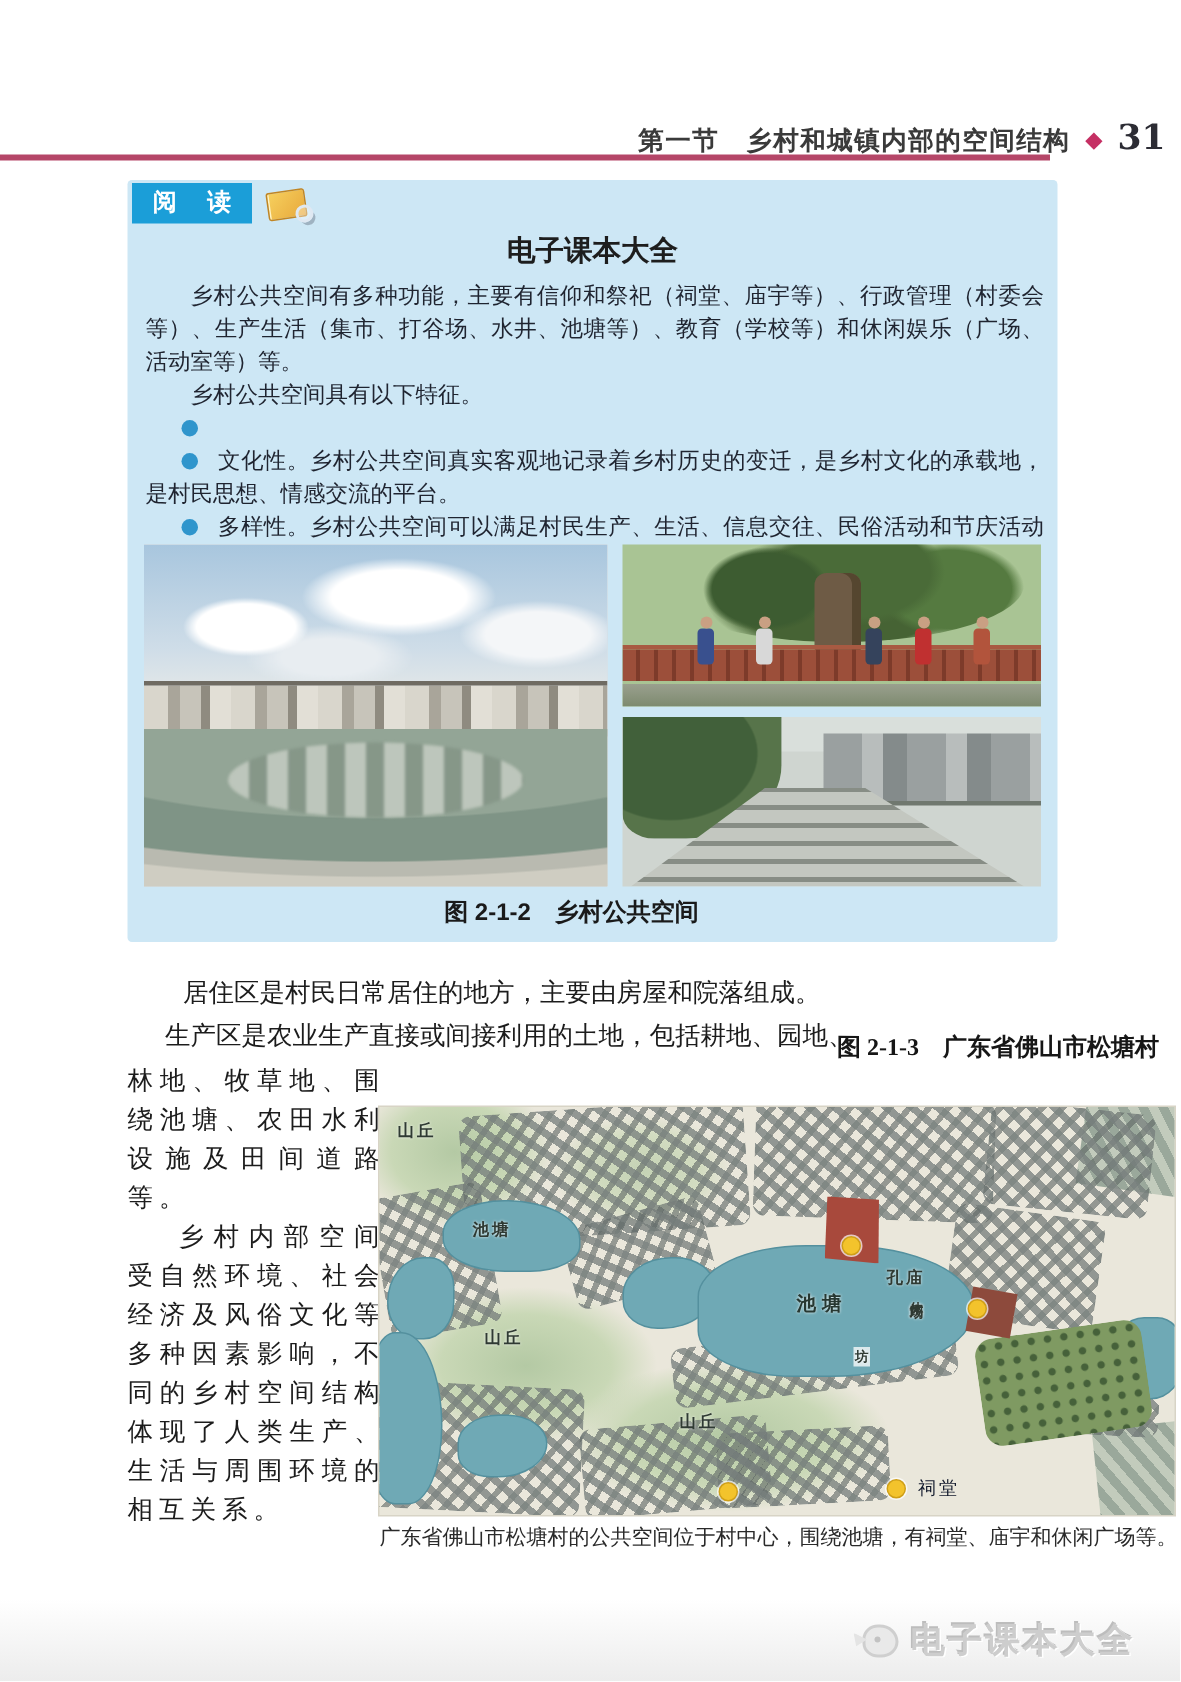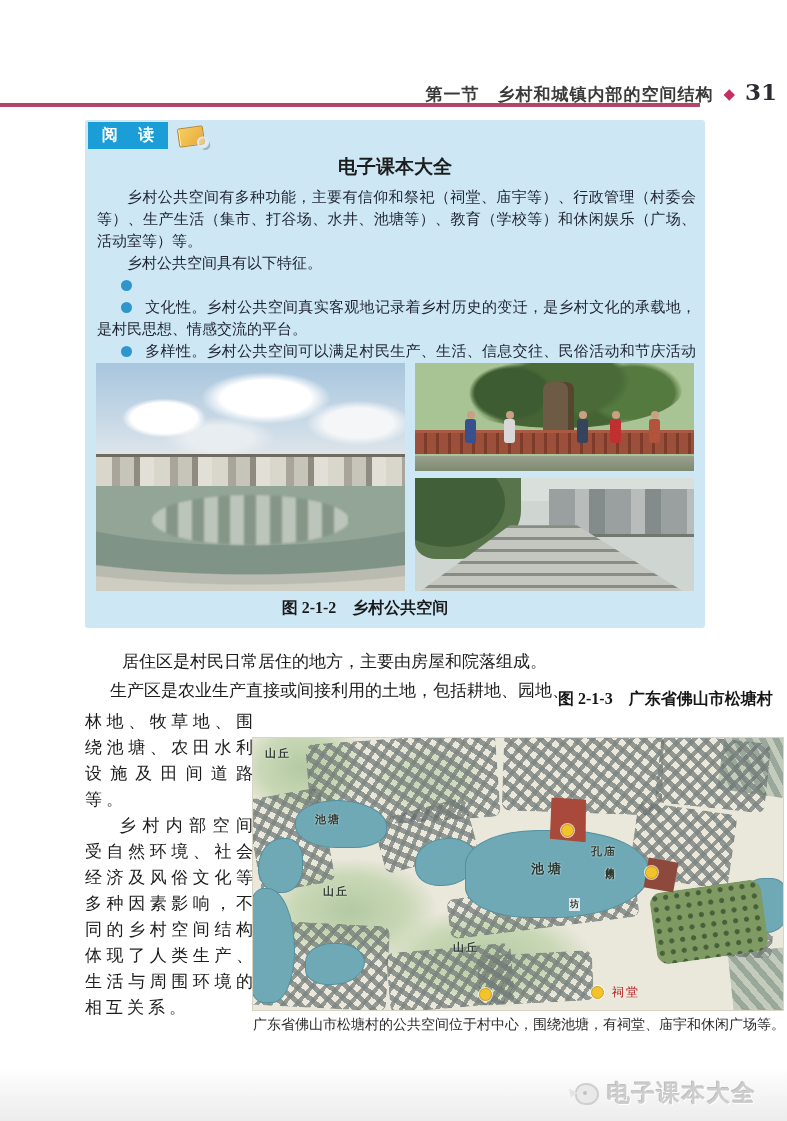--- a/index.html
+++ b/index.html
@@ -84,22 +84,22 @@
   .street-sky { position:absolute; inset:0 0 80% 0; background:#d9dfdb; }
   .street-trees { position:absolute; left:0; top:0; width:38%; height:72%;
       background:radial-gradient(ellipse at 30% 30%, #41603a 0 55%, #57744a 56% 80%, rgba(0,0,0,0) 81%),
                  #4c6a42; border-radius:0 0 60% 20%; }
   .street-bld { position:absolute; right:0; top:10%; width:52%; height:42%;
       background:repeating-linear-gradient(90deg, #9aa0a0 0 26px, #b8bdbc 26px 40px, #848b8b 40px 56px);
       border-bottom:3px solid #70786f; }
   .street-steps { position:absolute; left:0; right:0; bottom:0; height:66%;
       clip-path:polygon(34% 12%, 58% 12%, 96% 100%, 2% 100%);
       background:repeating-linear-gradient(180deg, #c3c7c0 0 9px, #878d85 9px 12px); }
-  .fig2-caption { position:absolute; top:478px; left:0; width:560px; text-align:center;
-      font-family:Liberation Serif, serif; font-size:16px; font-weight:bold; color:#1a1a1a; }
+  .fig2-caption { position:absolute; top:478px; left:16px; width:560px; text-align:center;
+      font-family:Liberation Sans, sans-serif; font-size:16px; font-weight:bold; color:#1a1a1a; }
 
   
   .para1 { position:absolute; left:110px; top:650px; width:580px; font-size:17px; color:#1c1c1c;margin-left:12px; }
   .para2-line1 { position:absolute; left:110px; top:679px; width:580px; font-size:17px; color:#1c1c1c; }
   .left-col { position:absolute; left:85px; top:708px; width:172px; font-size:17px; line-height:26px;
       color:#1c1c1c; text-align:justify; text-justify:inter-character; letter-spacing:4px; }
   .left-col p.ind { text-indent:2em; }
   .fig3-label { position:absolute; left:558px; top:685px; width:220px;
       font-family:Liberation Serif, serif; font-size:16px; font-weight:bold; color:#161616; line-height:27px; }
 
@@ -125,21 +125,21 @@
   .r2 { left:393px; top:122px; width:30px; height:30px; background:#8d4a3c; transform:rotate(10deg); }
   .ydot { position:absolute; width:13px; height:13px; border-radius:50%; background:#f3c32c;
       border:1px solid #cf9f18; box-shadow:0 0 0 1px rgba(255,255,255,.7); }
   .map-label { position:absolute; font-family:"DejaVu Serif", serif; font-weight:bold; font-size:11px;
       color:#2f3a33; text-shadow:0 0 2px rgba(255,255,255,.9); letter-spacing:2px; white-space:nowrap; }
   .map-label.big { font-size:13px; letter-spacing:4px; color:#273832; }
   .map-label.vert { writing-mode:vertical-rl; font-size:9px; letter-spacing:1px; }
   .map-label.tag { font-size:9px; background:rgba(255,255,255,.75); padding:0 1px; letter-spacing:0; }
   .legend { position:absolute; left:338px; top:246px; display:flex; align-items:center; gap:8px; }
   .legend .ydot { position:static; }
-  .legend-text { font-family:"DejaVu Serif", serif; font-size:12px; color:#b91c1c; letter-spacing:2px; }
+  .legend-text { font-family:"DejaVu Serif", serif; font-size:12px; color:#0f172a; letter-spacing:2px; }
   .map-caption { position:absolute; left:253px; top:1016px; width:534px; font-size:14px; color:#2a2a2a; }
 
   
   .bottom-band { position:absolute; left:0; bottom:0; width:100%; height:55px;
       background:linear-gradient(to bottom, rgba(255,255,255,0), #ececec); }
   .watermark { position:absolute; left:575px; top:1078px; display:flex; align-items:center; gap:8px; }
   .wm-logo { width:24px; height:22px; border-radius:50% 60% 55% 50%; background:#e9e9e9;
       border:2px solid #cfcfcf; position:relative; }
   .wm-logo:before { content:""; position:absolute; left:6px; top:6px; width:4px; height:4px;
       border-radius:50%; background:#c2c2c2; }

